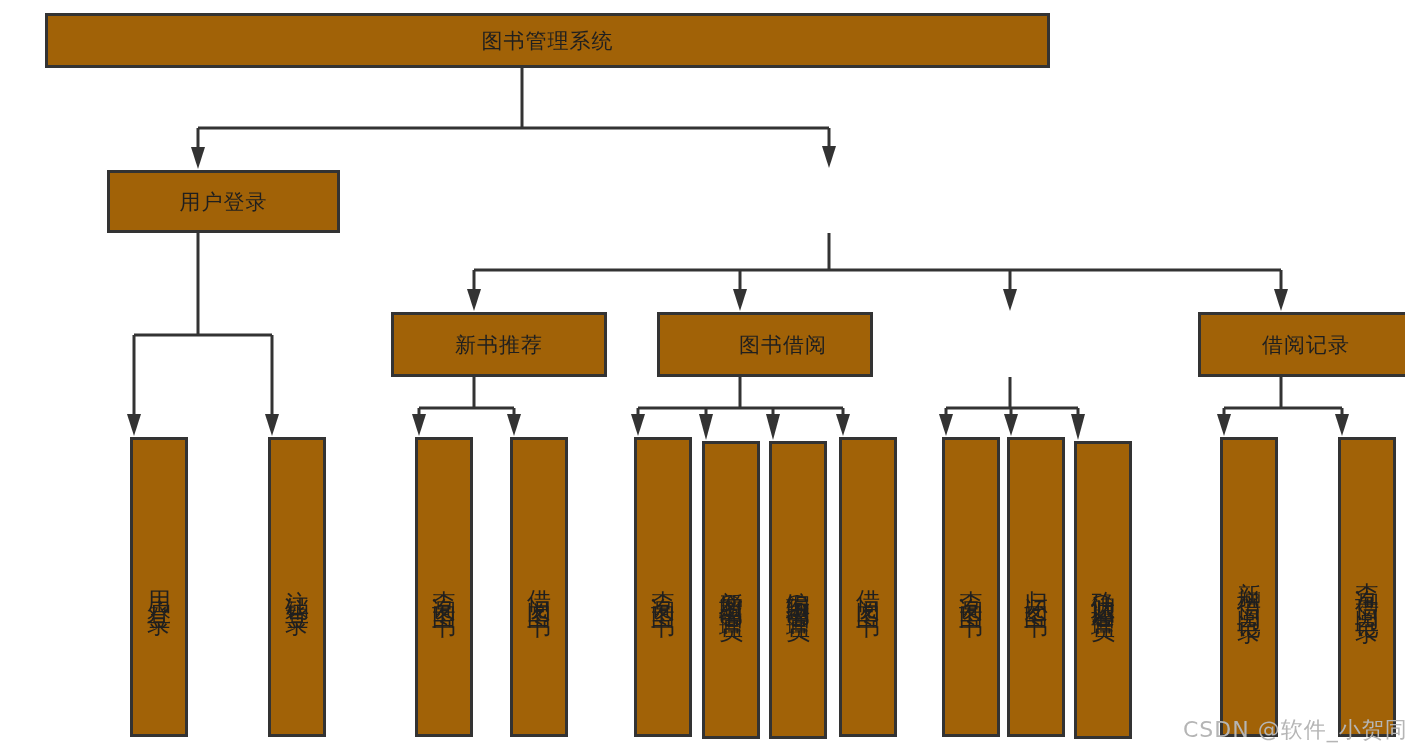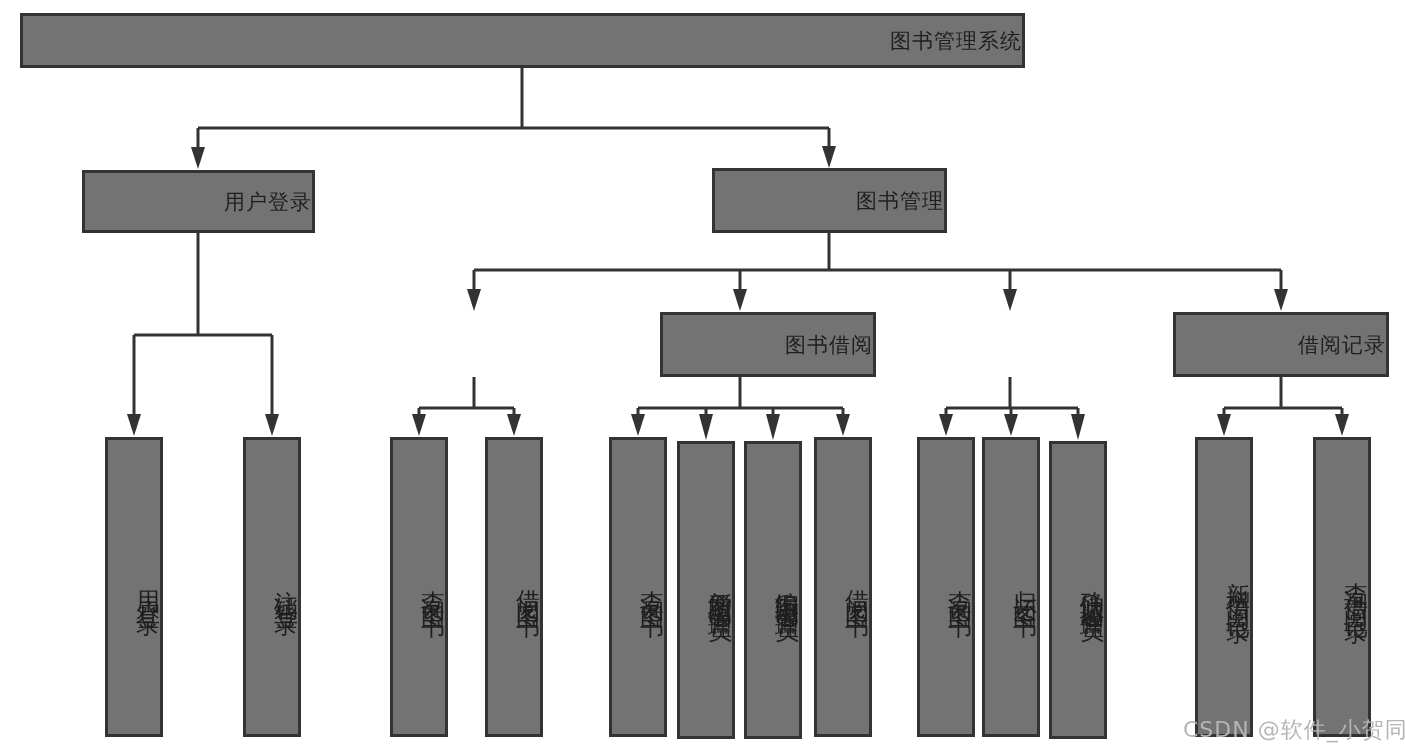--- a/index.html
+++ b/index.html
@@ -6,25 +6,26 @@
   .canvas {
     position:relative;
     width:1405px; height:747px;
     background:#ffffff;
     font-family:"DejaVu Sans","Liberation Sans",sans-serif;
     overflow:hidden;
   }
   svg.wires { position:absolute; left:0; top:0; width:1405px; height:747px; }
   .box {
     position:absolute;
-    background:#737373;
+    background:#a16207;
     border:3px solid #333333;
     box-sizing:border-box;
-    display:flex; align-items:center; justify-content:flex-end;
+    display:flex; align-items:center; justify-content:center;
     color:#1f1f1f;
+    margin-left:25px;
   }
   .hlabel { font-size:21px; letter-spacing:1px; white-space:nowrap; }
   .leaf { width:58px; height:300px; top:437px; }
   .leaf .vlabel {
     writing-mode:vertical-rl;
     font-size:24px;
     letter-spacing:8px;
     line-height:1;
     white-space:nowrap;
   }
@@ -38,21 +39,21 @@
     letter-spacing:1px;
     white-space:nowrap;
     z-index:5;
   }
   
   #root   { left:20px;  top:13px;  width:1005px; height:55px; }
   #b-login{ left:82px;  top:170px; width:233px;  height:63px; }
   #b-mgmt { left:712px; top:168px; width:235px;  height:65px; }
   .module { top:312px; height:65px; width:216px; }
   #m-new  { left:366px; }
-  #m-bor  { left:660px;padding-left:36px; }
+  #m-bor  { left:632px;padding-left:36px; }
   #m-cur  { left:902px; }
   #m-rec  { left:1173px; }
   #l-login   { left:105px; }
   #l-logout  { left:243px; }
   #l-nbq     { left:390px; }
   #l-nbb     { left:485px; }
   #l-bwq     { left:609px; }
   #l-bwa     { left:677px; }
   #l-bwe     { left:744px; }
   #l-bwb     { left:814px; }
@@ -133,24 +134,24 @@
     </g>
   </svg>
 
   <div class="box" id="root">
     <span class="hlabel">图书管理系统</span>
   </div>
 
   <div class="box" id="b-login">
     <span class="hlabel">用户登录</span>
   </div>
-  <div class="box" id="b-mgmt">
-    <span class="hlabel">图书管理</span>
+
+  <div class="box module" id="m-new">
+    <span class="hlabel">新书推荐</span>
   </div>
-
   <div class="box module" id="m-bor">
     <span class="hlabel">图书借阅</span>
   </div>
   <div class="box module" id="m-rec">
     <span class="hlabel">借阅记录</span>
   </div>
 
   <div class="box leaf" id="l-login">
     <span class="vlabel">用户登录</span>
   </div>

